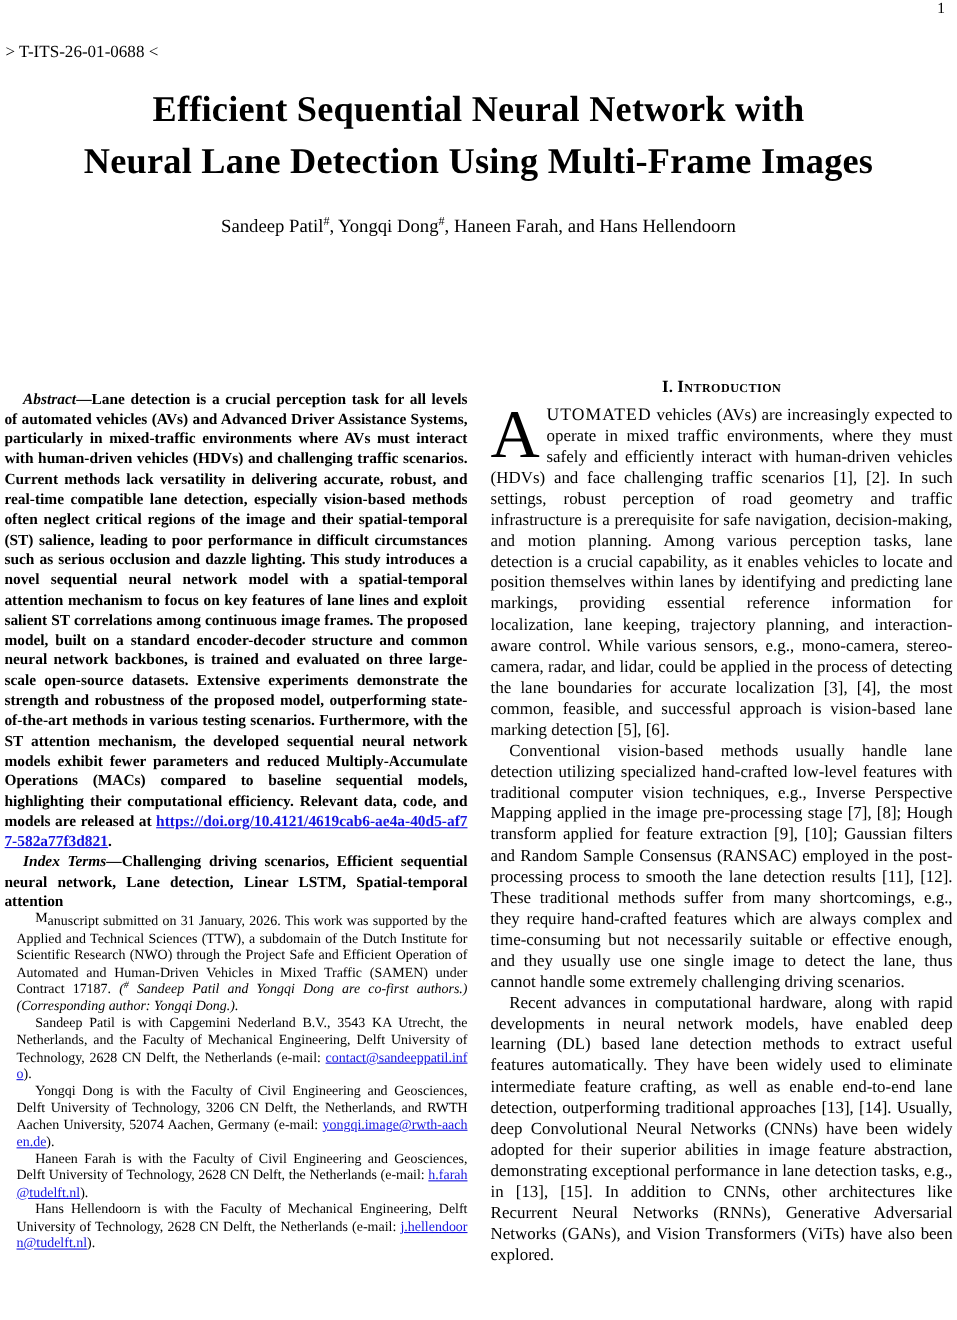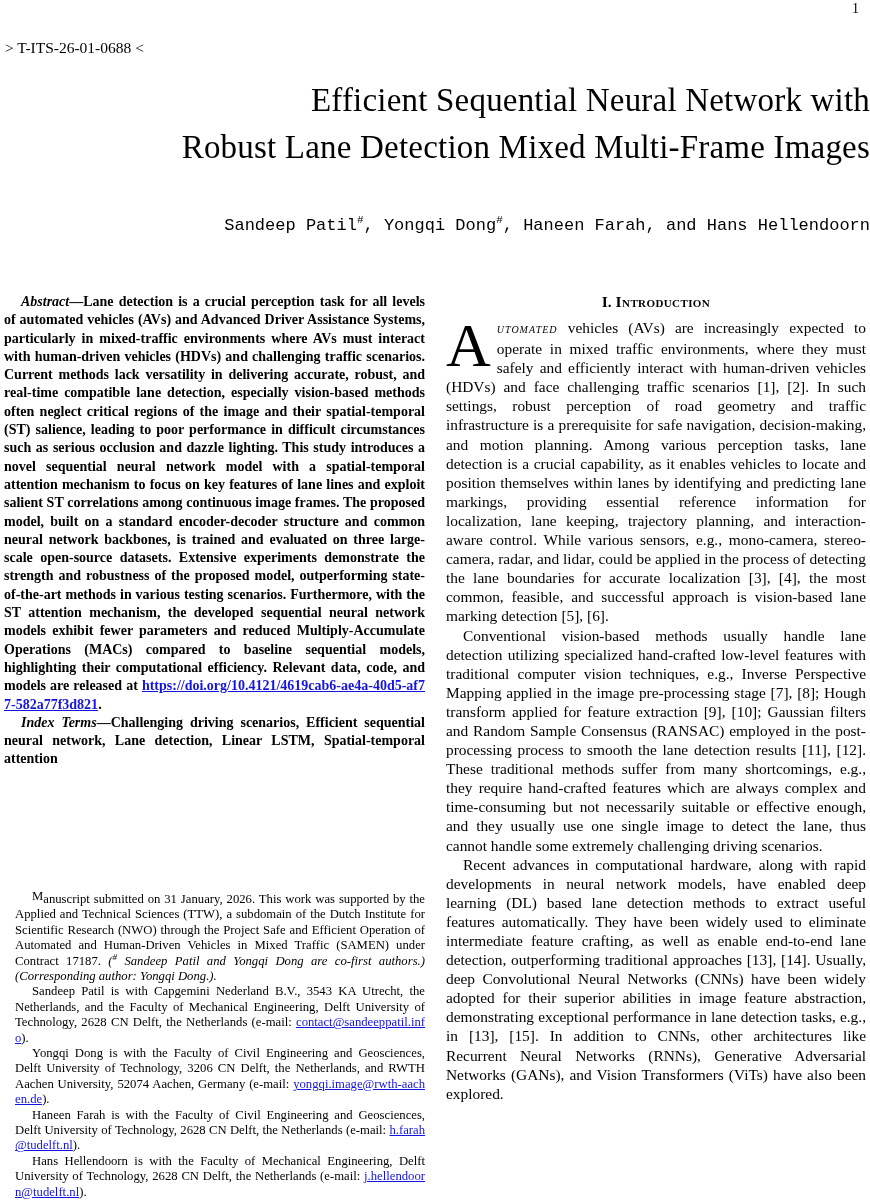--- a/index.html
+++ b/index.html
@@ -10,33 +10,33 @@
     font-family: "Liberation Serif", "DejaVu Serif", serif;
     -webkit-font-smoothing: antialiased;
   }
   .page { position: relative; width: 870px; height: 1200px; overflow: hidden; }
 
   .page-number { position: absolute; top: 1px; right: 11px; font-size: 14px; }
   .running-head { position: absolute; top: 15px; left: 5px; font-size: 15.5px; margin-top: 24px; }
 
   .title {
     position: absolute; top: 55px; left: 0; width: 100%;
-    text-align: right; font-size: 33px; line-height: 46.5px;
-    font-weight: 400; letter-spacing: 0.2px;
+    text-align: center; font-size: 33px; line-height: 46.5px;
+    font-weight: 700; letter-spacing: 0.2px;
   }
   .authors {
-    position: absolute; top: 216px; left: 0; width: 100%;
-    text-align: right; font-size: 17px; font-family: Liberation Mono, monospace;
+    position: absolute; top: 196px; left: 0; width: 100%;
+    text-align: center; font-size: 17px;
   }
   .authors sup { font-size: 11px; line-height: 0; }
 
   .columns {
     position: absolute; top: 293px; left: 4px;
     width: 862px; height: 907px;
-    display: flex; gap: 21px; overflow: hidden;
+    display: flex; gap: 21px; overflow: hidden; align-items: center;
   }
   .col-left { width: 421px; display: flex; flex-direction: column; }
   .col-right { width: 420px; }
 
   .abstract, .index-terms {
     margin: 0; font-weight: bold; font-size: 14px; line-height: 18.3px;
     text-align: justify; text-indent: 17px;
     hyphens: auto;
   }
   .index-terms { }
@@ -60,33 +60,33 @@
 
   .col-right p.body-para {
     margin: 0; font-size: 15.4px; line-height: 19.1px;
     text-align: justify; text-indent: 17px; hyphens: auto;
   }
   .col-right p.body-para.no-indent { text-indent: 0; }
   .dropcap {
     float: left; font-size: 62px; line-height: 50px; height: 52px;
     padding: 2px 6px 0 0;
   }
-  .lead-caps { font-size: 10px; letter-spacing: 1px; font-style: italic; }
+  .lead-caps { font-size: 16px; letter-spacing: 1px; }
 </style>
 </head>
 <body>
 
 <div class="page">
 
   <div class="page-number">1</div>
   <div class="running-head">&gt; T-ITS-26-01-0688 &lt;</div>
 
   <h1 class="title">
     <div>Efficient Sequential Neural Network with</div>
-    <div>Robust Lane Detection Mixed Multi-Frame Images</div>
+    <div>Neural Lane Detection Using Multi-Frame Images</div>
   </h1>
 
   <div class="authors"><span>Sandeep Patil</span><sup>#</sup><span>, Yongqi Dong</span><sup>#</sup><span>, Haneen Farah, and Hans Hellendoorn</span></div>
 
   <div class="columns">
 
     <div class="col-left">
 
       <p class="abstract"><span class="ital">Abstract</span><span>—</span><span>Lane detection is a crucial perception task for all levels of automated vehicles (AVs) and Advanced Driver Assistance Systems, particularly in mixed-traffic environments where AVs must interact with human-driven vehicles (HDVs) and challenging traffic scenarios. Current methods lack versatility in delivering accurate, robust, and real-time compatible lane detection, especially vision-based methods often neglect critical regions of the image and their spatial-temporal (ST) salience, leading to poor performance in difficult circumstances such as serious occlusion and dazzle lighting. This study introduces a novel sequential neural network model with a spatial-temporal attention mechanism to focus on key features of lane lines and exploit salient ST correlations among continuous image frames. The proposed model, built on a standard encoder-decoder structure and common neural network backbones, is trained and evaluated on three large-scale open-source datasets. Extensive experiments demonstrate the strength and robustness of the proposed model, outperforming state-of-the-art methods in various testing scenarios. Furthermore, with the ST attention mechanism, the developed sequential neural network models exhibit fewer parameters and reduced Multiply-Accumulate Operations (MACs) compared to baseline sequential models, highlighting their computational efficiency. Relevant data, code, and models are released at </span><a class="link">https://doi.org/10.4121/4619cab6-ae4a-40d5-af77-582a77f3d821</a><span>.</span></p>
 

